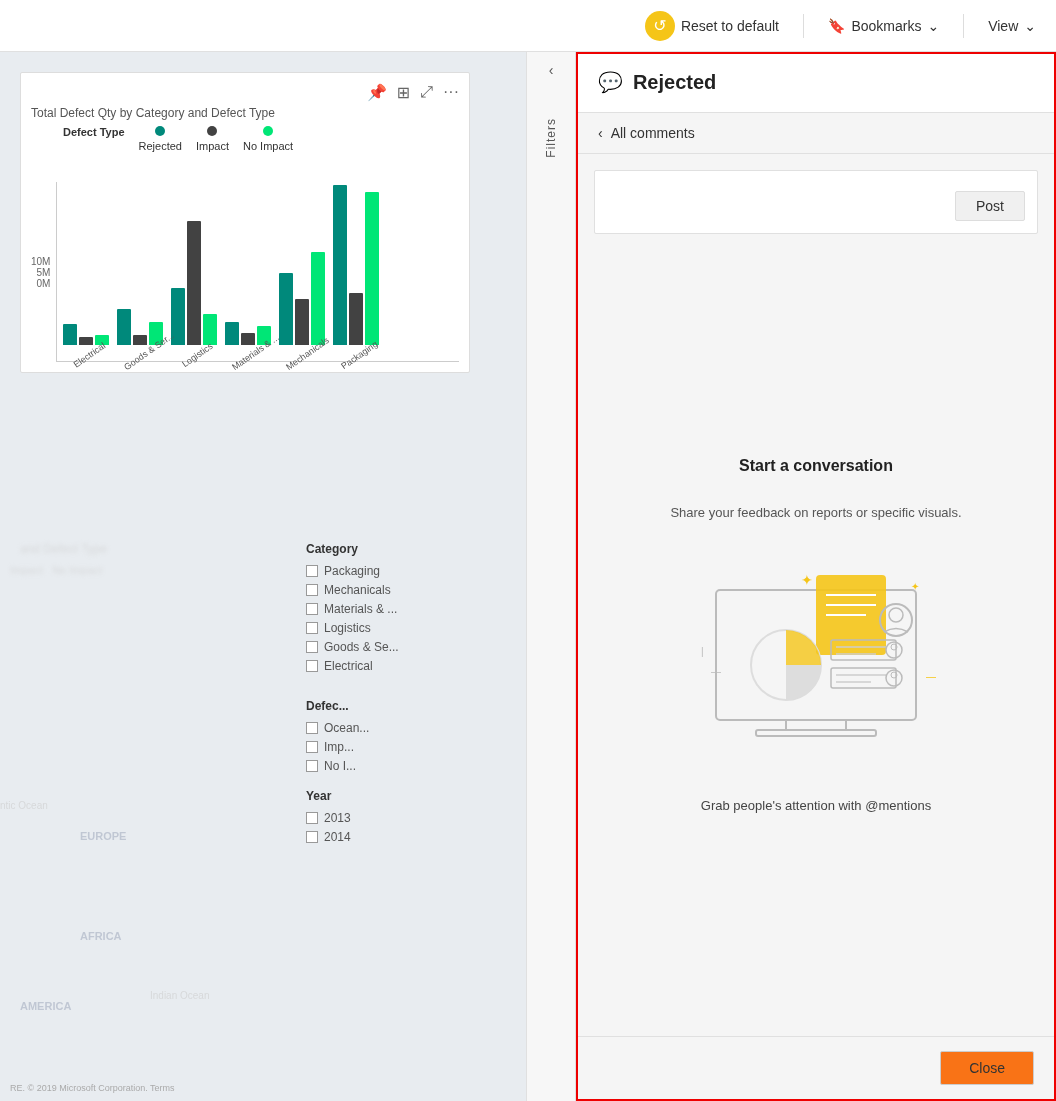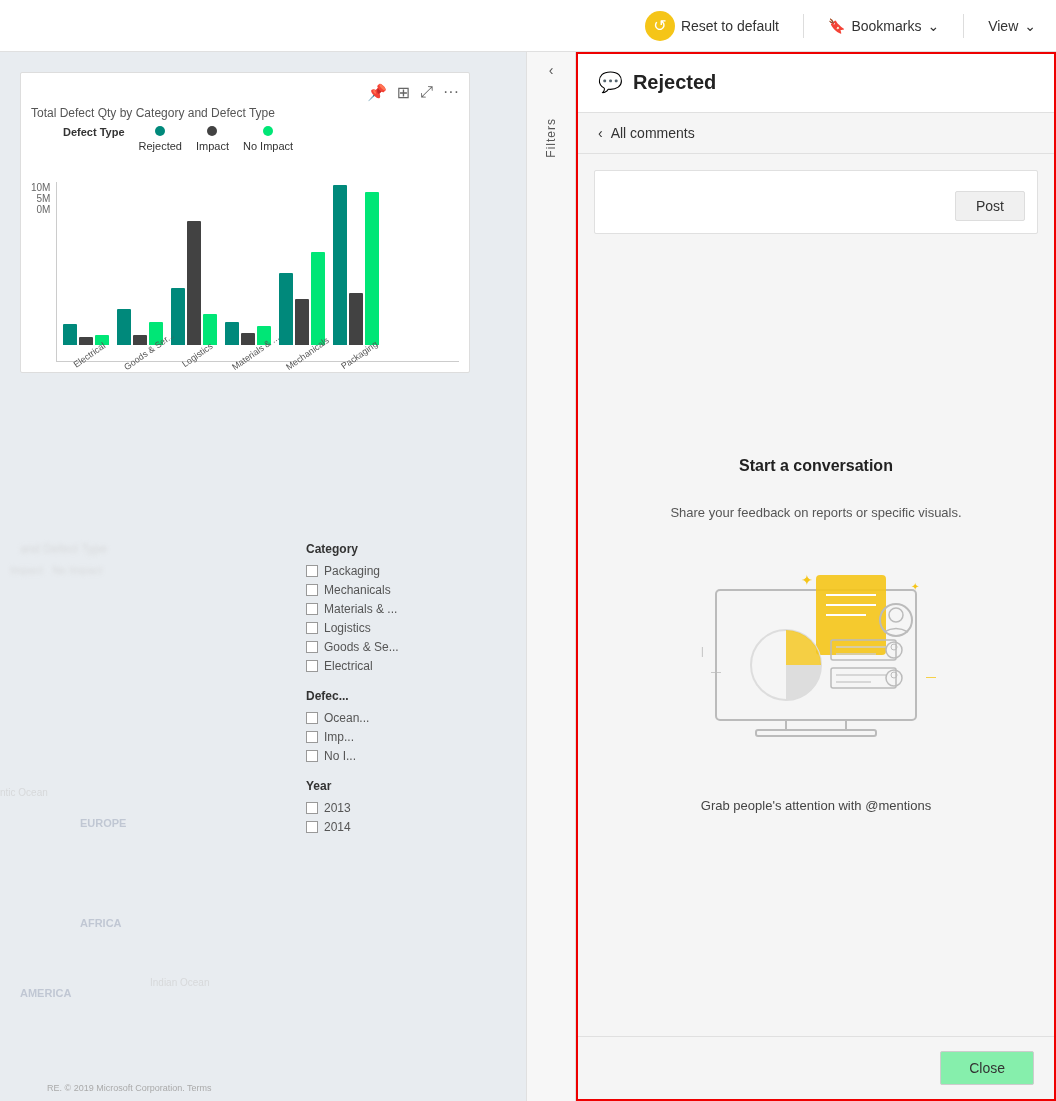--- a/index.html
+++ b/index.html
@@ -106,21 +106,21 @@
     }
     .chart-area {
       position: relative;
       height: 200px;
       display: flex;
       align-items: flex-end;
     }
     .y-axis {
       display: flex;
       flex-direction: column;
-      justify-content: flex-start;
+      justify-content: center;
       align-items: flex-end;
       padding-right: 6px;
       height: 180px;
       font-size: 10px;
       color: #666;
       padding-bottom: 0;
     }
     .bars-container {
       display: flex;
       align-items: flex-end;
@@ -305,21 +305,21 @@
     
     .comments-footer {
       padding: 14px 20px;
       background: #f5f5f5;
       border-top: 1px solid #e0e0e0;
       display: flex;
       justify-content: flex-end;
     }
     .close-btn {
       padding: 8px 28px;
-      background: #86efac;
+      background: #f97316;
       border: 1px solid #ccc;
       border-radius: 2px;
       font-size: 14px;
       color: #333;
       cursor: pointer;
     }
 
     
     .filter-panel {
       position: absolute;
@@ -341,31 +341,30 @@
     }
     .filter-checkbox {
       width: 12px; height: 12px;
       border: 1px solid #999;
       background: #fff;
     }
 
     
     .map-bg {
       position: absolute;
-      top: 495px; left: 0;
+      top: 508px; left: 0;
       width: 310px;
       bottom: 40px;
       overflow: hidden;
     }
     .copyright {
       position: absolute;
       bottom: 8px; left: 10px;
       font-size: 9px;
       color: #aaa;
-      margin-left: 37px;
     }
   </style>
 </head>
 <body>
 
 <div class="toolbar">
   <div class="toolbar-btn">
     <div class="reset-circle">
       <span>↺</span>
     </div>
@@ -503,21 +502,21 @@
       </div>
       <div class="filter-item">
         <div class="filter-checkbox"></div>
         <span>Goods &amp; Se...</span>
       </div>
       <div class="filter-item">
         <div class="filter-checkbox"></div>
         <span>Electrical</span>
       </div>
 
-      <div style="margin-top:16px;" class="filter-section-title">Defec...</div>
+      <div style="margin-top:26px;" class="filter-section-title">Defec...</div>
       <div class="filter-item">
         <div class="filter-checkbox"></div>
         <span>Ocean...</span>
       </div>
       <div class="filter-item">
         <div class="filter-checkbox"></div>
         <span>Imp...</span>
       </div>
       <div class="filter-item">
         <div class="filter-checkbox"></div>

